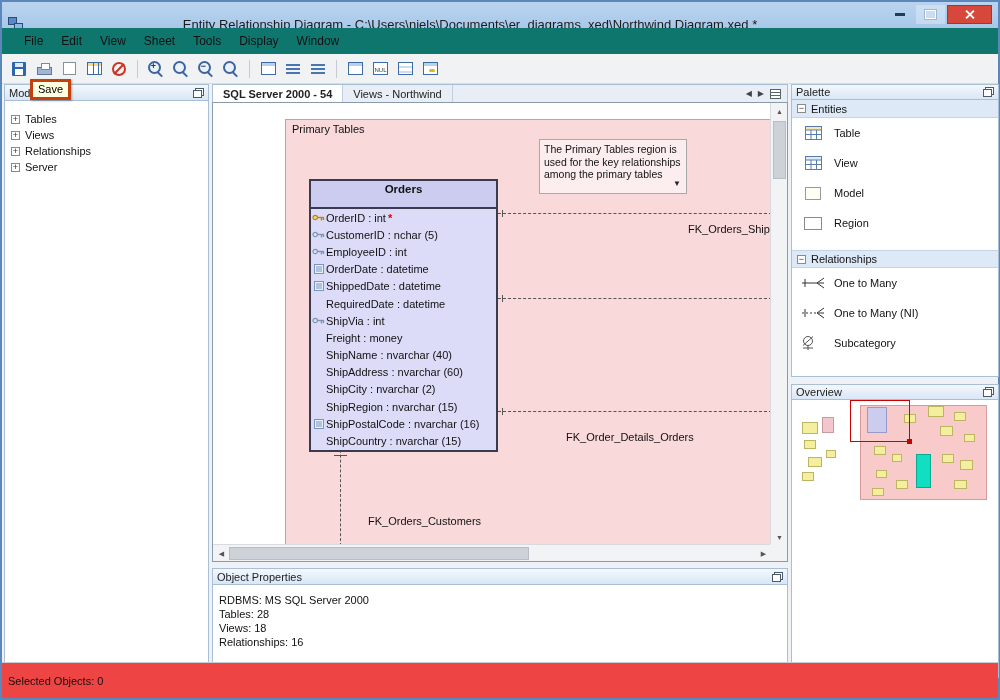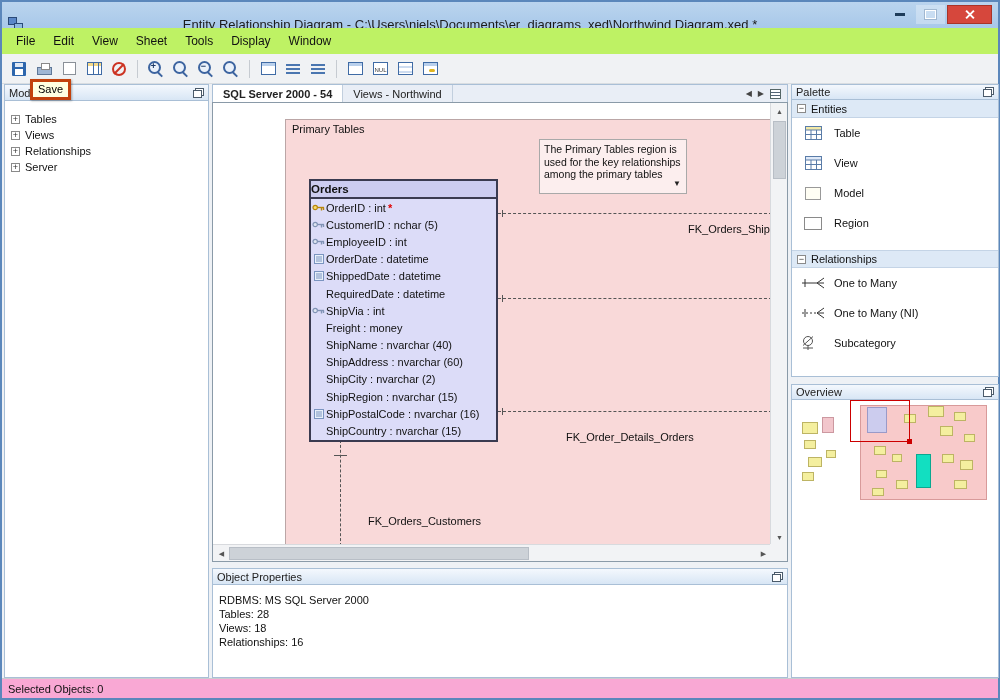--- a/index.html
+++ b/index.html
@@ -18,21 +18,21 @@
   .wbtn.max{background:rgba(255,255,255,.3)}
   .glyph-min{width:10px;height:3px;background:#1e3c5a}
   .glyph-max{width:11px;height:9px;border:1px solid #fff;box-shadow:0 0 0 1px rgba(40,70,110,.25)}
   .wbtn.close{width:45px;background:#d6473c;border:1px solid #a93428}
   .glyph-close{position:relative;width:11px;height:11px}
   .glyph-close::before,.glyph-close::after{content:"";position:absolute;left:5px;top:0;width:2px;height:11px;background:#fff}
   .glyph-close::before{transform:rotate(45deg)}
   .glyph-close::after{transform:rotate(-45deg)}
 
   
-  .menubar{position:absolute;left:0;top:26px;right:0;height:26px;background:#bef264;display:flex;align-items:center;padding-left:5px}
+  .menubar{position:absolute;left:0;top:26px;right:0;height:26px;background:#0f766e;display:flex;align-items:center;padding-left:13px}
   .menu-item{font-size:12px;color:#111;padding:4px 9px;cursor:default}
   .toolbar{position:absolute;left:0;top:52px;right:0;height:30px;background:#f0f2f4;border-bottom:1px solid #d9dde1;display:flex;align-items:center;padding-left:6px;gap:3px}
   .tbtn{width:22px;height:22px;display:flex;align-items:center;justify-content:center;flex:0 0 22px}
   .sep{width:1px;height:18px;background:#c6cbd1;margin:0 4px;flex:0 0 1px}
   .floppy{width:14px;height:14px;background:#2d66ad;position:relative;border-radius:1px}
   .floppy::before{content:"";position:absolute;top:1px;left:3px;width:8px;height:4px;background:#dfe9f5}
   .floppy::after{content:"";position:absolute;bottom:1px;left:3px;width:8px;height:6px;background:#fff}
   .printer{width:15px;height:8px;background:#9fb6d4;border:1px solid #5f7898;position:relative;margin-top:5px}
   .printer::before{content:"";position:absolute;top:-5px;left:3px;width:7px;height:5px;background:#fff;border:1px solid #888}
   .blank{width:13px;height:13px;background:#fff;border:1px solid #8a9098}
@@ -81,21 +81,21 @@
   .region-label{position:absolute;left:6px;top:3px;font-size:11px;color:#111}
   .note{position:absolute;left:326px;top:36px;width:148px;height:55px;background:#fceeee;border:1px solid #a9a9a9;font-size:10.5px;line-height:12.5px;padding:3px 4px;color:#111;z-index:4}
   .note-arrow{position:absolute;right:5px;bottom:3px;font-size:8px;color:#222}
   .dash-h{position:absolute;border-top:1px dashed #555;height:0;z-index:2}
   .dash-h::before{content:"";position:absolute;left:4px;top:-4px;width:1px;height:7px;background:#555}
   .dash-v{position:absolute;border-left:1px dashed #555;width:0;z-index:2}
   .tick-h{position:absolute;width:13px;height:1px;background:#555;z-index:2}
   .rel-label{position:absolute;font-size:11px;color:#111;white-space:nowrap;overflow:hidden;z-index:3}
 
   .entity{position:absolute;left:96px;top:76px;width:189px;border:2px solid #3a3a50;background:#dcdcf8;z-index:5}
-  .ent-header{height:18px;background:#ccccf0;border-bottom:2px solid #3a3a50;font-size:11.5px;font-weight:bold;text-align:left;line-height:17px;color:#111}
+  .ent-header{height:28px;background:#ccccf0;border-bottom:2px solid #3a3a50;font-size:11.5px;font-weight:bold;text-align:center;line-height:17px;color:#111}
   .ent-row{height:17.2px;display:flex;align-items:center;font-size:11px;color:#111}
   .col-ico{width:15px;flex:0 0 15px;display:flex;justify-content:center;align-items:center}
   .req{color:#e00000;margin-left:2px;font-weight:bold}
 
   .vscroll{position:absolute;right:0;top:0;width:17px;height:443px;background:#f2f3f5;border-left:1px solid #d8dade;z-index:6}
   .hscroll{position:absolute;left:0;bottom:0;height:17px;width:559px;background:#f2f3f5;border-top:1px solid #d8dade;z-index:6}
   .sb-corner{position:absolute;right:0;bottom:0;width:17px;height:17px;background:#f2f3f5;z-index:6}
   .sb-btn{position:absolute;width:17px;height:17px;display:flex;align-items:center;justify-content:center;font-size:7px;color:#555}
   .v-up{top:0}.v-down{bottom:0}.h-left{left:0}.h-right{right:0}
   .sb-thumb{position:absolute;background:#cdd2d8;border:1px solid #b8bec6}
@@ -113,21 +113,21 @@
   .section-header.second{margin-top:12px;border-top:1px solid #c4d4e6}
   .pal-item{display:flex;align-items:center;height:30px;padding-left:8px;gap:8px;font-size:11px;color:#111}
   .pal-icon{width:26px;display:flex;justify-content:center;flex:0 0 26px}
   .overview-panel-box{position:absolute;left:789px;top:398px;width:208px;height:278px;background:#fff;border:1px solid #a9bfd6;border-top:none}
   .minimap{position:relative;width:100%;height:100%;overflow:hidden}
   .mm{position:absolute}
   .mm-y{background:#f4ef9f;border:1px solid #bdb464}
   .mm-p{background:#f2c6cc;border:1px solid #cc98a0}
 
   
-  .statusbar{position:absolute;left:0;right:0;bottom:0;height:20px;background:#f9a8d4;border-top:1px solid #c9ccd0;font-size:11px;display:flex;align-items:center;padding-left:6px;color:#111}
+  .statusbar{position:absolute;left:0;right:0;bottom:0;height:36px;background:#ef4444;border-top:1px solid #c9ccd0;font-size:11px;display:flex;align-items:center;padding-left:6px;color:#111}
 </style>
 </head>
 <body>
 
 <div class="window">
 
   <div class="titlebar">
     <span class="app-icon"></span>
     <span class="title-text">Entity Relationship Diagram - C:\Users\niels\Documents\er_diagrams_xed\Northwind Diagram.xed *</span>
     <div class="win-controls">

